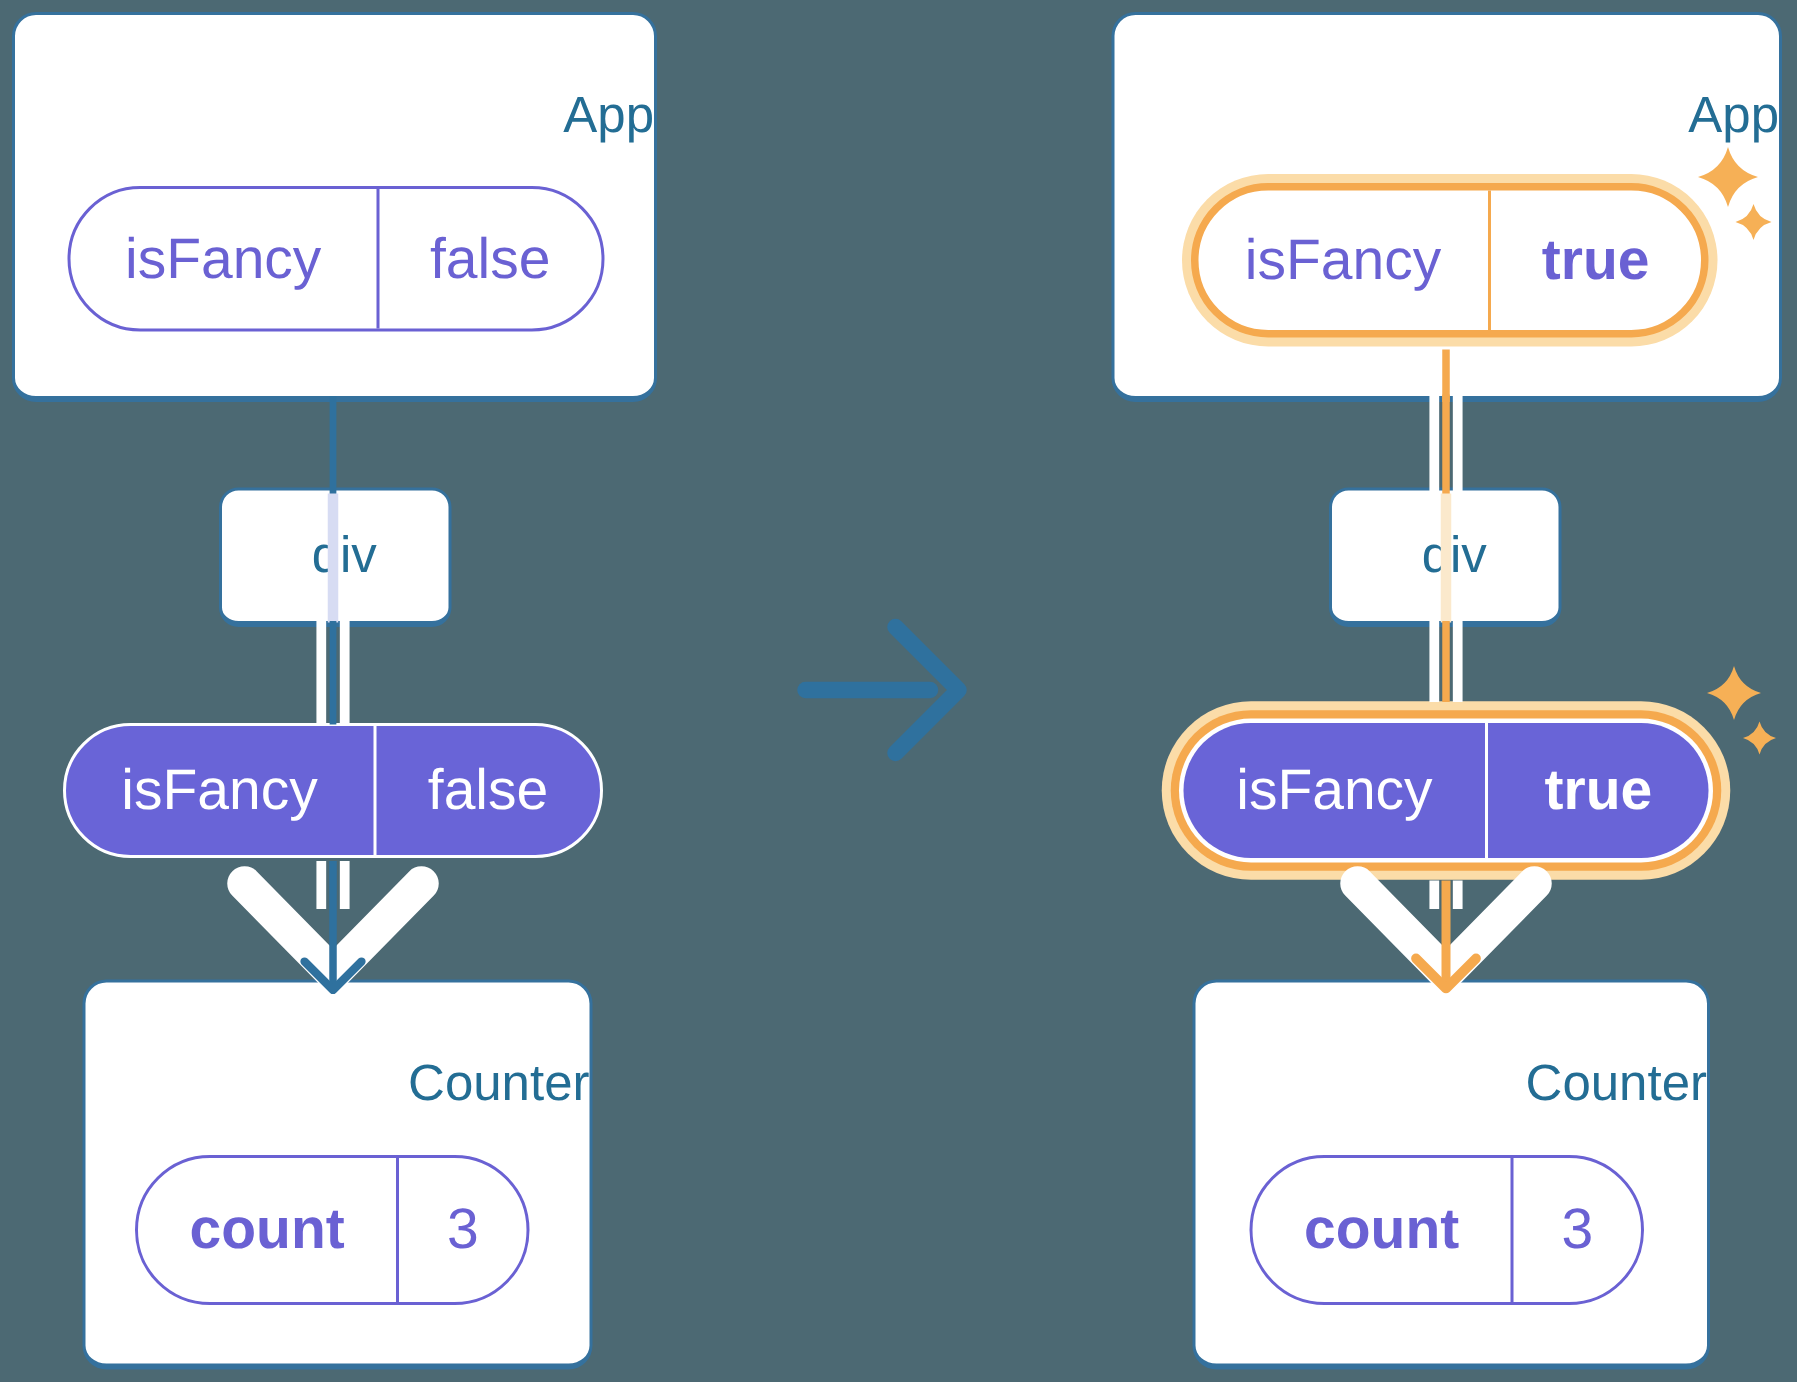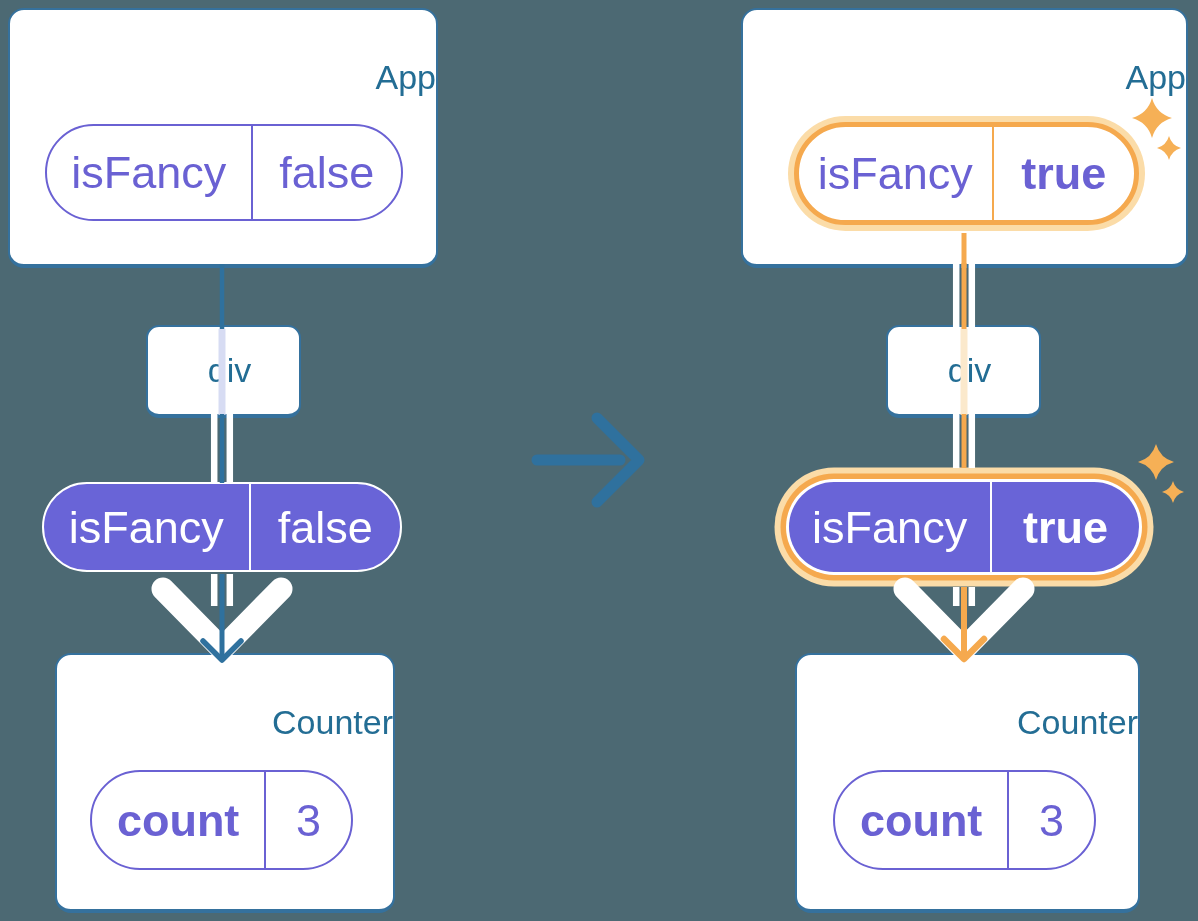--- a/index.html
+++ b/index.html
@@ -15,21 +15,21 @@
     position:absolute;left:18px;right:0;top:48px;text-align:right;
     font-size:34px;font-weight:500;color:#236D94;margin-left:12px;
   }
   .divbox{display:flex;align-items:center;justify-content:center;border-radius:13px;}
   .divbox .div-title{position:static;top:auto;font-size:34px;font-weight:500;color:#236D94;}
   .pill{
     position:absolute;display:flex;box-sizing:border-box;border-radius:999px;z-index:2;
   }
   .cell{
     display:flex;align-items:center;justify-content:center;
-    font-size:45px;line-height:1;
+    font-size:38px;line-height:1;
   }
   .cell.key{flex:0 0 57.5%;}
   .cell.val{flex:1 1 auto;text-align:center;}
   
   .pill.outline{background:#ffffff;border:2.5px solid #6A61D3;}
   .pill.outline .cell{color:#6A61D3;}
   .pill.outline .cell.val{border-left:2.5px solid #6A61D3;}
   
   .pill.solid{background:#6964D7;border:2.5px solid #ffffff;}
   .pill.solid .cell{color:#ffffff;}

